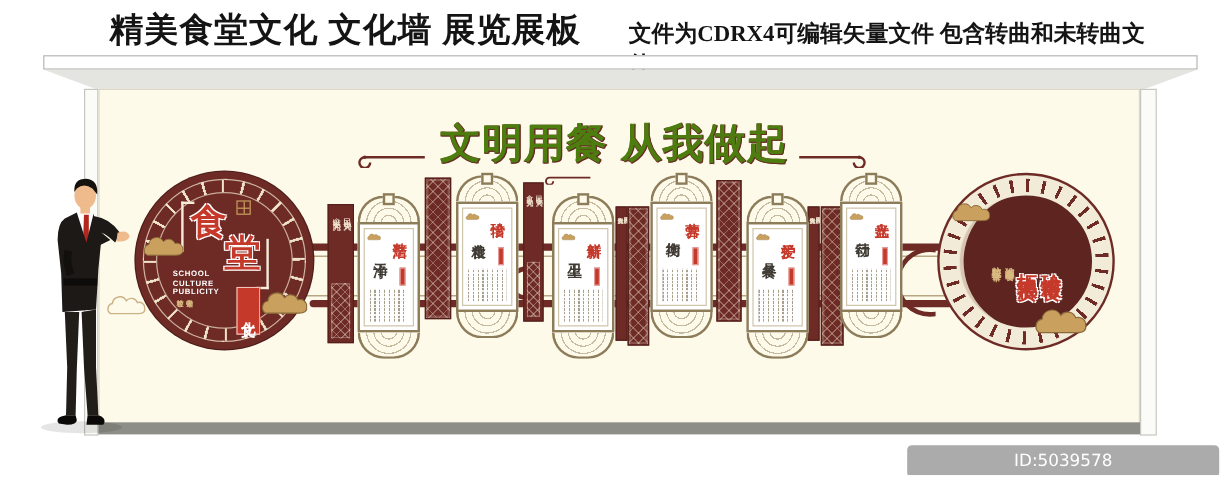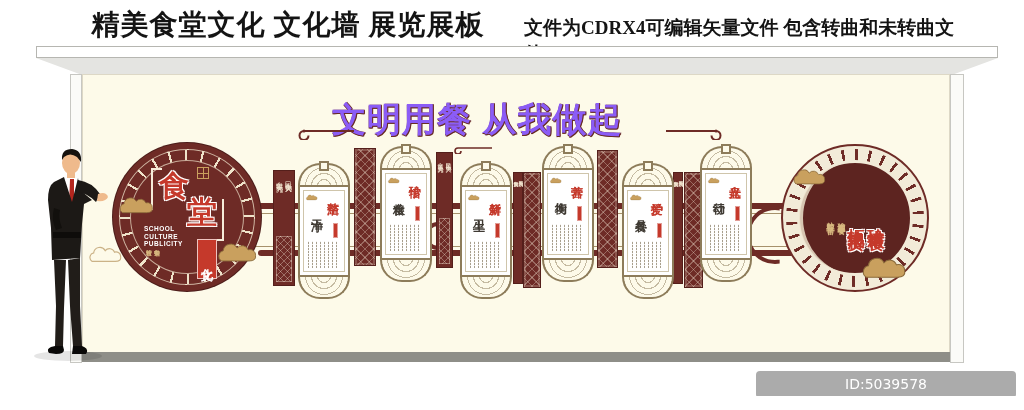--- a/index.html
+++ b/index.html
@@ -17,22 +17,22 @@
   
   .cornice-top{left:36px;top:46px;width:962px;height:12px;background:#fff;border:1px solid #b6b6b1;}
   .cornice-face{left:36px;top:58px;width:962px;height:17px;background:#e4e4e1;
                 clip-path:polygon(0 0,100% 0,95.2% 100%,4.8% 100%);}
   .wall-face{left:82px;top:74px;width:868px;height:279px;background:#fdfae9;border:1px solid #ddd8c6;}
   .wall-return-l{left:70px;top:74px;width:12px;height:289px;background:#fbfbf8;border:1px solid #c7c7c2;}
   .wall-return-r{left:950px;top:74px;width:14px;height:289px;background:#fbfbf8;border:1px solid #c7c7c2;}
   .baseboard{left:82px;top:352px;width:868px;height:10px;background:#8e8e88;}
 
   
-  .main-title{left:332px;top:97px;width:360px;font-weight:bold;font-size:34px;
-              color:#8b5cf6;letter-spacing:1px;
+  .main-title{left:332px;top:97px;width:360px;text-align:center;font-weight:bold;font-size:34px;
+              color:#4d7c0f;letter-spacing:1px;
               text-shadow:1px 0 0 #682c26,0 1px 0 #682c26,1px 1px 0 #682c26;}
   .scroll-deco svg{display:block;}
 
   
   .rail{background:#6e2b26;border-radius:3px;z-index:1;}
   .rail-line{background:#a6916b;z-index:1;}
   .divider{background:#6e2b26;border:1px solid #541f1b;z-index:2;
            display:flex;justify-content:center;gap:2px;padding-top:5px;}
   .dcol{writing-mode:vertical-rl;text-orientation:upright;font-size:7px;line-height:1;
         color:#f2e6d0;letter-spacing:1px;}

